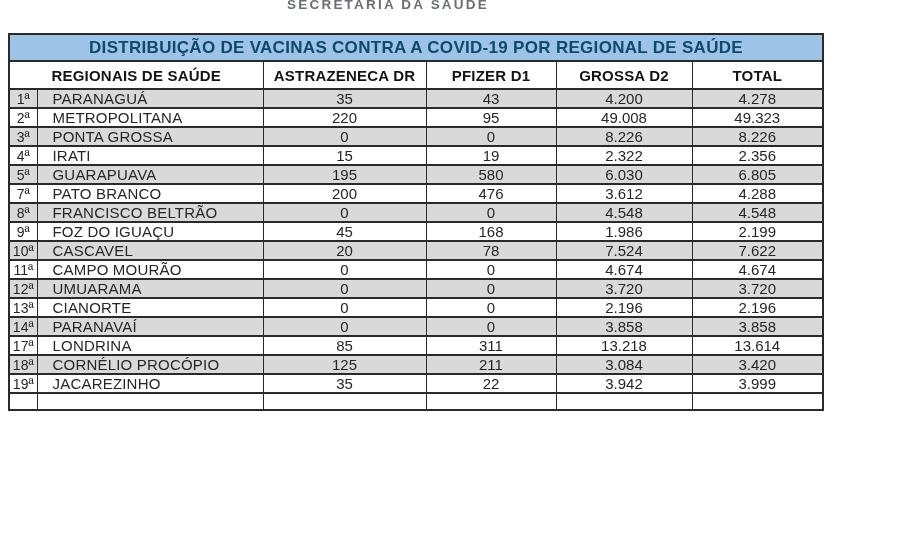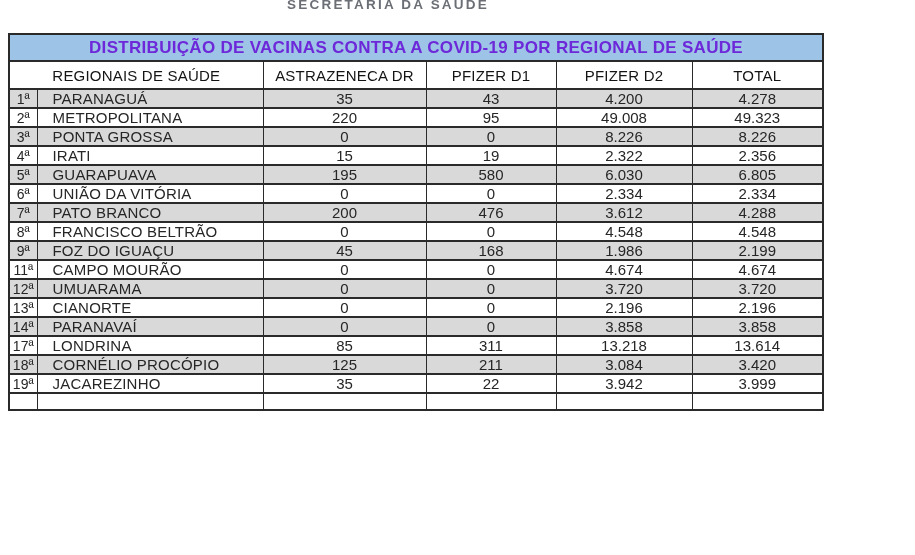--- a/index.html
+++ b/index.html
@@ -42,28 +42,28 @@
     overflow: hidden;
     white-space: nowrap;
   }
   tr.title-row { height: 27px; }
   .title-cell {
     background: var(--title-bg, #9DC3E6);
     text-align: center;
     font-size: 17px;
     font-weight: bold;
     letter-spacing: 0.3px;
-    color: #6d28d9;
+    color: #0c4a6e;
     margin-left: 20px;
   }
   tr.header-row { height: 28px; background: #ffffff; }
   tr.header-row th {
     text-align: center;
     font-size: 15px;
-    font-weight: normal;
+    font-weight: bold;
     color: #141414;
     letter-spacing: 0.2px;
   }
   tbody tr { height: 17px; background: #ffffff; }
   tbody tr:nth-child(odd) { background: var(--stripe, #D9D9D9); }
   tbody td { font-size: 15px; color: #262626; }
   td.c-num  { text-align: center; font-size: 14px; padding: 0 1px; }
   td.c-name { text-align: left; padding-left: 15px; letter-spacing: 0.2px; }
   td.c-val  { text-align: center; }
   tr.partial-row { background: #ffffff !important; }
@@ -85,21 +85,21 @@
       <col style="width:131px">
     </colgroup>
     <thead>
       <tr class="title-row">
         <th colspan="6" class="title-cell">DISTRIBUIÇÃO DE VACINAS CONTRA A COVID-19 POR REGIONAL DE SAÚDE</th>
       </tr>
       <tr class="header-row">
         <th colspan="2">REGIONAIS DE SAÚDE</th>
         <th>ASTRAZENECA DR</th>
         <th>PFIZER D1</th>
-        <th>PFIZER D2</th>
+        <th>GROSSA D2</th>
         <th>TOTAL</th>
       </tr>
     </thead>
     <tbody id="table-body">
         <tr>
     <td class="c-num">1ª</td>
     <td class="c-name">PARANAGUÁ</td>
     <td class="c-val">35</td>
     <td class="c-val">43</td>
     <td class="c-val">4.200</td>
@@ -131,28 +131,20 @@
   </tr>
         <tr>
     <td class="c-num">5ª</td>
     <td class="c-name">GUARAPUAVA</td>
     <td class="c-val">195</td>
     <td class="c-val">580</td>
     <td class="c-val">6.030</td>
     <td class="c-val">6.805</td>
   </tr>
         <tr>
-    <td class="c-num">6ª</td>
-    <td class="c-name">UNIÃO DA VITÓRIA</td>
-    <td class="c-val">0</td>
-    <td class="c-val">0</td>
-    <td class="c-val">2.334</td>
-    <td class="c-val">2.334</td>
-  </tr>
-        <tr>
     <td class="c-num">7ª</td>
     <td class="c-name">PATO BRANCO</td>
     <td class="c-val">200</td>
     <td class="c-val">476</td>
     <td class="c-val">3.612</td>
     <td class="c-val">4.288</td>
   </tr>
         <tr>
     <td class="c-num">8ª</td>
     <td class="c-name">FRANCISCO BELTRÃO</td>
@@ -163,20 +155,28 @@
   </tr>
         <tr>
     <td class="c-num">9ª</td>
     <td class="c-name">FOZ DO IGUAÇU</td>
     <td class="c-val">45</td>
     <td class="c-val">168</td>
     <td class="c-val">1.986</td>
     <td class="c-val">2.199</td>
   </tr>
         <tr>
+    <td class="c-num">10ª</td>
+    <td class="c-name">CASCAVEL</td>
+    <td class="c-val">20</td>
+    <td class="c-val">78</td>
+    <td class="c-val">7.524</td>
+    <td class="c-val">7.622</td>
+  </tr>
+        <tr>
     <td class="c-num">11ª</td>
     <td class="c-name">CAMPO MOURÃO</td>
     <td class="c-val">0</td>
     <td class="c-val">0</td>
     <td class="c-val">4.674</td>
     <td class="c-val">4.674</td>
   </tr>
         <tr>
     <td class="c-num">12ª</td>
     <td class="c-name">UMUARAMA</td>

